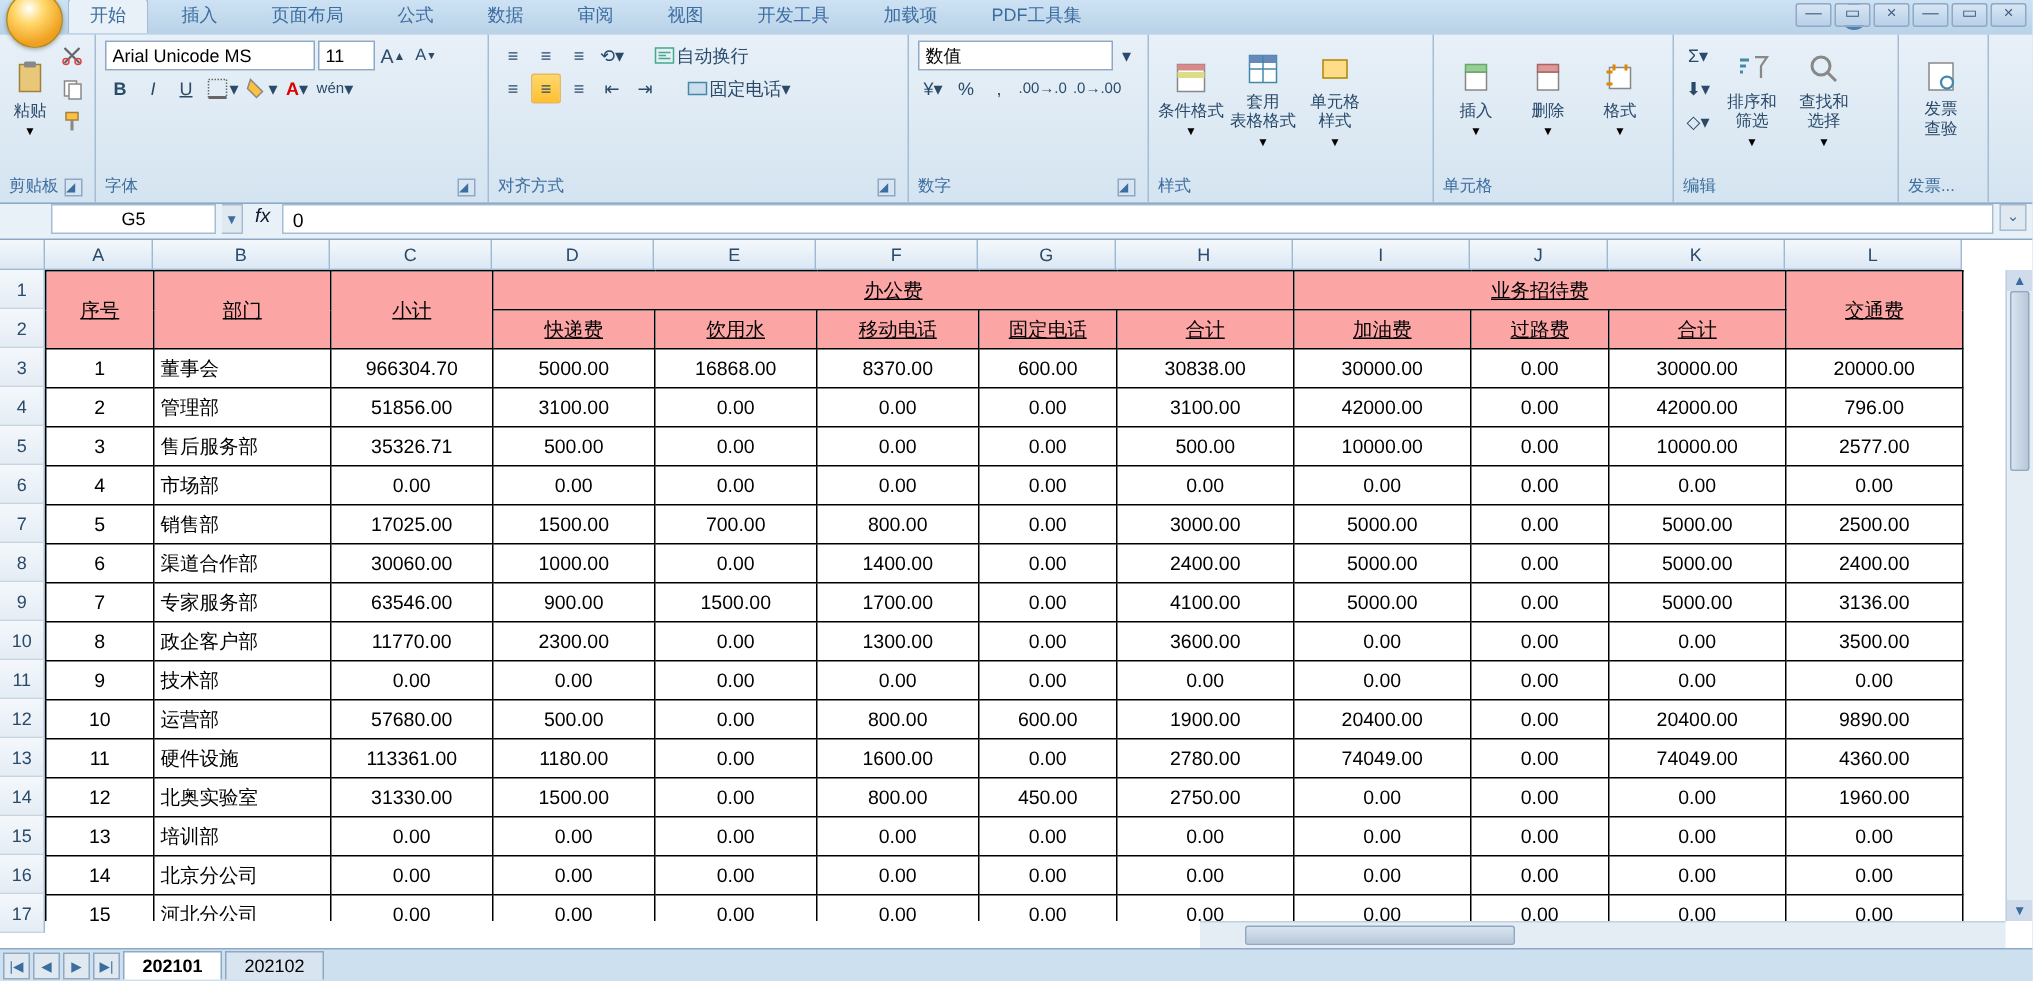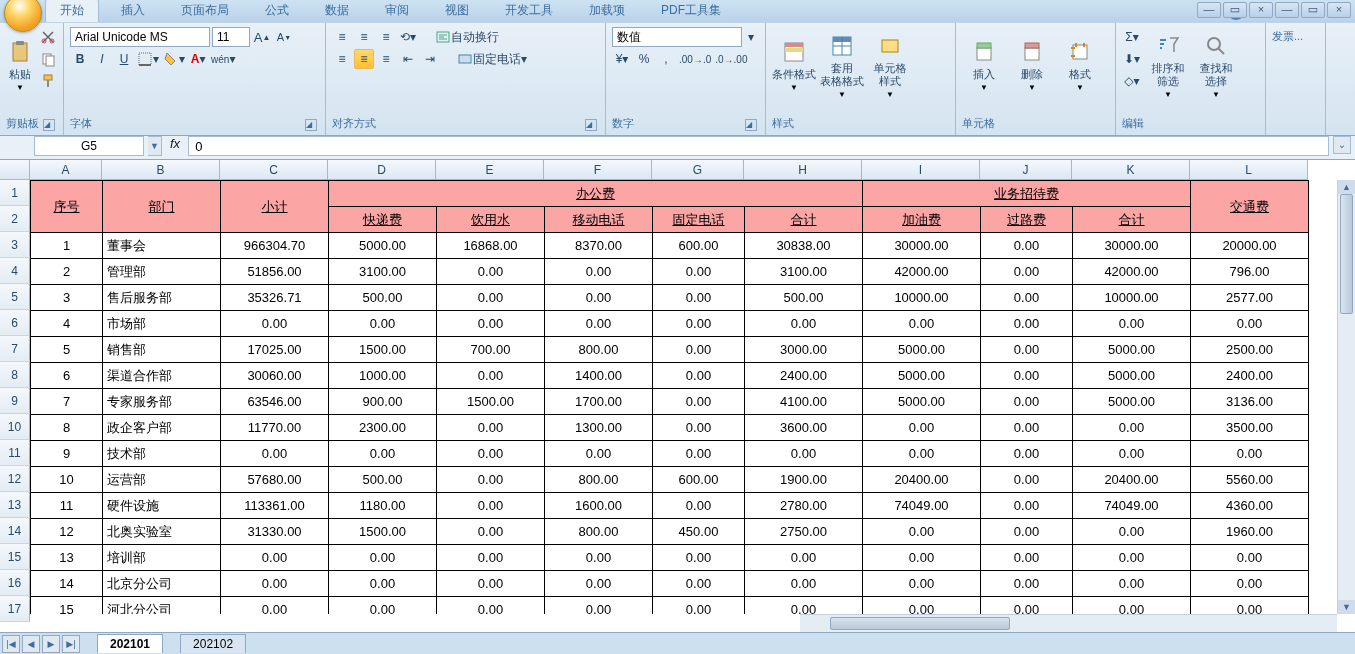--- a/index.html
+++ b/index.html
@@ -55,21 +55,21 @@
 .vscroll { position: absolute; right: 0; top: 20px; width: 18px; bottom: 18px; background: #e4ecf4; border-left: 1px solid #c0d0e0; }
 .vscroll .thumb { position: absolute; left: 2px; right: 2px; top: 14px; height: 120px; background: linear-gradient(90deg, #d8e4f0, #b8c8d8); border: 1px solid #90a8c0; border-radius: 2px; cursor: pointer; }
 .vscroll .arr { height: 14px; text-align: center; font-size: 9px; line-height: 14px; cursor: pointer; color: #3c6da0; background: #d0dcec; }
 .vscroll .arr.bot { position: absolute; bottom: 0; left: 0; right: 0; }
 .hscroll { position: absolute; left: 800px; right: 18px; bottom: 0; height: 18px; background: #e4ecf4; border-top: 1px solid #c0d0e0; }
 .hscroll .thumb { position: absolute; top: 2px; bottom: 2px; left: 30px; width: 180px; background: linear-gradient(#d8e4f0, #b8c8d8); border: 1px solid #90a8c0; border-radius: 2px; cursor: pointer; }
 
 
 .sheet-bar { position: absolute; left: 0; bottom: 0; right: 0; height: 22px; background: #cde0f0; display: flex; align-items: center; border-top: 1px solid #8fa8c4; }
 .nav-btn { width: 18px; height: 18px; border: 1px solid #8fa8c4; background: #e0e8f0; text-align: center; font-size: 9px; line-height: 16px; cursor: pointer; color: #3c6da0; margin-left: 2px; }
-.sheet-tab { padding: 2px 12px; background: #fff; border: 1px solid #8fa8c4; border-bottom: none; margin-left: 17px; font-size: 12px; cursor: pointer; }
+.sheet-tab { padding: 2px 12px; background: #fff; border: 1px solid #8fa8c4; border-bottom: none; margin-left: 2px; font-size: 12px; cursor: pointer; }
 .sheet-tab.active { background: #fff; font-weight: bold; }
 .sheet-tab.inactive { background: #d8e4f0; }
 
 .icon-svg { width: 24px; height: 24px; }
 .inc-svg { width: 16px; height: 16px; }
 </style>
 </head>
 <body>
 
 <div class="orb"></div>
@@ -322,20 +322,32 @@
           </div>
           <div class="lbl" style="white-space:pre">查找和
 选择</div>
           <div style="font-size:8px">▼</div>
         </div>
     </div>
     <div class="group-label">编辑</div>
   </div>
 
   <div class="ribbon-group" style="width:60px">
+    <div class="group-body">
+      <div class="big-btn">
+          <div class="icon-box">
+            <svg class="icon-svg" viewBox="0 0 24 24">
+              <rect x="4" y="3" width="16" height="18" fill="#fff" stroke="#888"></rect>
+              <circle cx="16" cy="16" r="4" fill="none" stroke="#48a" stroke-width="1.5"></circle>
+            </svg>
+          </div>
+          <div class="lbl" style="white-space:pre">发票
+查验</div>
+        </div>
+    </div>
     <div class="group-label">发票...</div>
   </div>
 </div>
 
 <div class="formula-bar">
   <input class="name-box" value="G5" style="">
   <div class="name-dd">▼</div>
   <div class="fx-btn">fx</div>
   <input class="formula-input" value="0" style="">
   <div class="fb-expand">⌄</div>
@@ -544,21 +556,21 @@
             <td class="dept">运营部</td>
             <td>57680.00</td>
             <td>500.00</td>
             <td>0.00</td>
             <td>800.00</td>
             <td>600.00</td>
             <td>1900.00</td>
             <td>20400.00</td>
             <td>0.00</td>
             <td>20400.00</td>
-            <td>5560.00</td>
+            <td>9890.00</td>
           </tr>
           <tr>
             <td>11</td>
             <td class="dept">硬件设施</td>
             <td>113361.00</td>
             <td>1180.00</td>
             <td>0.00</td>
             <td>1600.00</td>
             <td>0.00</td>
             <td>2780.00</td>

